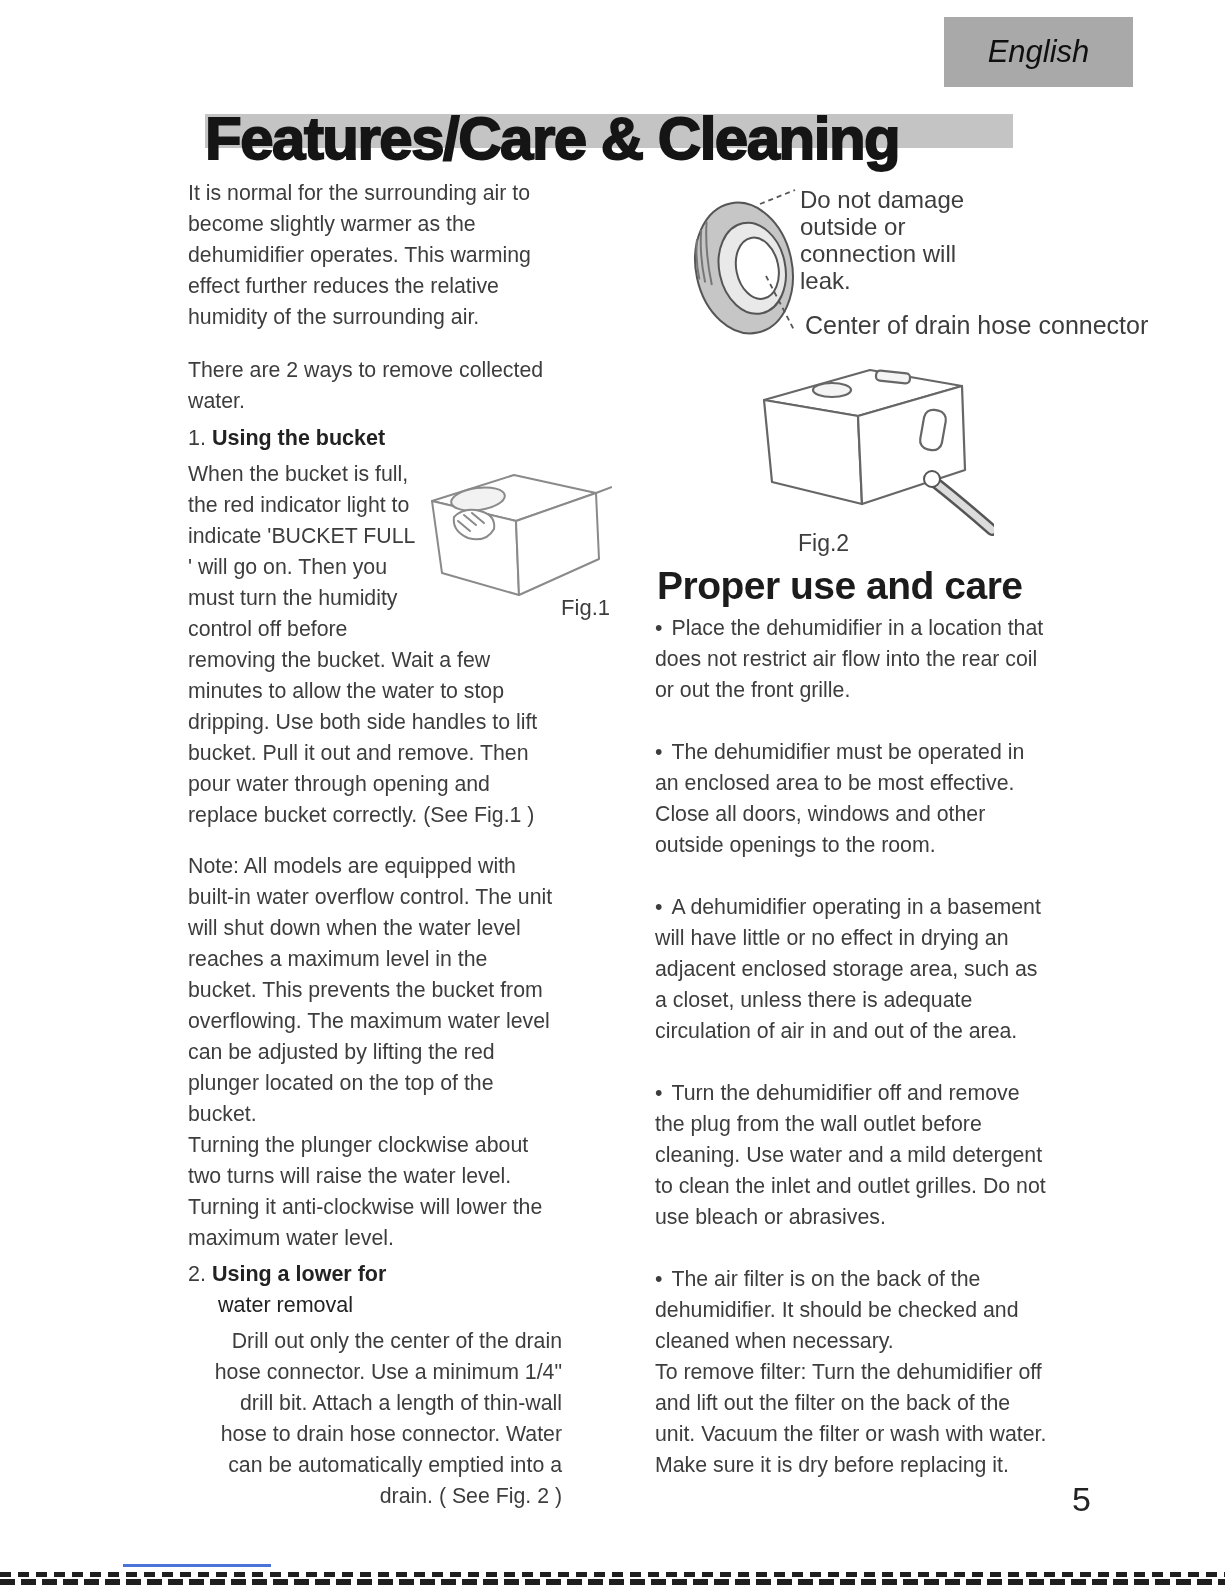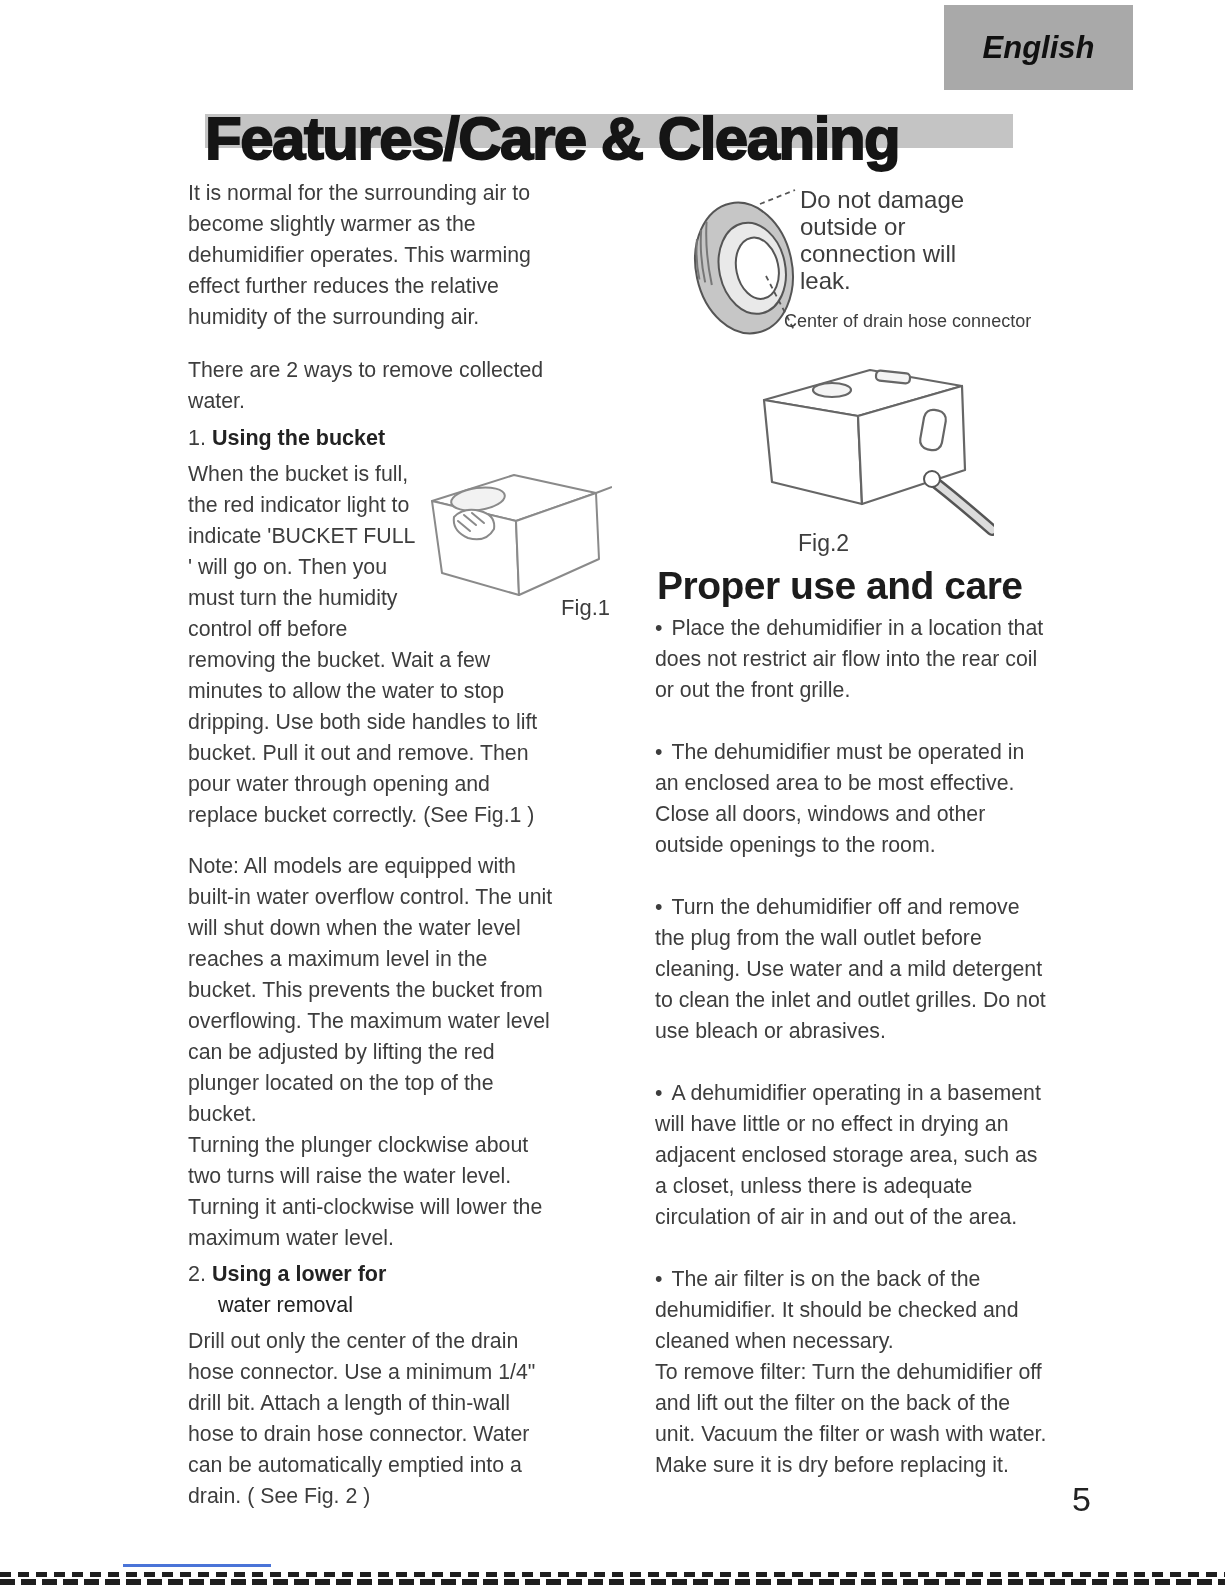--- a/index.html
+++ b/index.html
@@ -2,23 +2,23 @@
 <html><head>
 <meta charset="utf-8">
 <style>
   html,body{margin:0;padding:0;}
   body{
     width:1225px;height:1585px;position:relative;background:#ffffff;
     font-family:"Liberation Sans", sans-serif;color:#3d3d3d;overflow:hidden;
   }
   
   .english-badge{
-    position:absolute;left:944px;top:5px;width:189px;height:85px;
+    position:absolute;left:944px;top:17px;width:189px;height:70px;
     background:#a9a9a9;display:flex;align-items:center;justify-content:center;
-    font-size:31px;font-weight:bold;font-style:italic;color:#101010;
+    font-size:31px;font-weight:normal;font-style:italic;color:#101010;
   }
   
   .title-section{position:absolute;left:205px;top:110px;width:810px;height:64px;}
   .title-bar{position:absolute;left:0;top:4px;width:808px;height:34px;background:#c4c4c4;}
   .title-text{
     position:absolute;left:0;top:-6px;font-size:60px;font-weight:bold;
     letter-spacing:-1.5px;color:#151515;-webkit-text-stroke:1.8px #151515;
     white-space:nowrap;
   }
   
@@ -29,31 +29,31 @@
   .sec-heading{font-size:21.5px;line-height:31px;margin:0 0 5px 0;font-weight:normal;}
   .sec-heading .hnum{font-weight:normal;}
   .sec-heading .htxt{font-weight:bold;color:#222;}
   .sec2-line2{display:block;padding-left:30px;font-weight:normal;color:#222;}
   .sec1-body{margin:0 0 20px 0;}
   .fig1-float{float:right;width:142px;height:178px;position:relative;}
   .fig1-float svg{position:absolute;left:-4px;top:-6px;}
   .fig1-label{position:absolute;right:-48px;bottom:14px;font-size:22px;color:#3d3d3d;}
   .p-note{margin:0 0 0 0 !important;}
   .p-turning{margin:0 0 5px 0 !important;}
-  .sec2-body{margin:0;}
+  .sec2-body{margin:0;text-align:right;}
   
   .rightcol{position:absolute;left:655px;top:570px;width:396px;font-size:21.3px;line-height:31px;}
   .proper-heading{font-size:39px;font-weight:bold;color:#1c1c1c;margin:0 0 12px 2px;letter-spacing:-0.5px;}
   .bullet{margin:0 0 31px 0;}
   .bullet .marker{margin-right:9px;}
   .cont-block{display:block;}
   
   .grommet-wrap{position:absolute;left:682px;top:180px;}
   .note-damage{position:absolute;left:800px;top:186px;width:190px;font-size:24px;line-height:27px;color:#3d3d3d;}
-  .note-center{position:absolute;left:784px;top:311px;font-size:18px;white-space:nowrap;color:#3d3d3d;}
+  .note-center{position:absolute;left:805px;top:311px;font-size:25px;white-space:nowrap;color:#3d3d3d;}
   
   .fig2-wrap{position:absolute;left:736px;top:352px;}
   .fig2-label{position:absolute;left:798px;top:530px;font-size:23px;color:#3d3d3d;}
   
   .page-number{position:absolute;left:1072px;top:1480px;font-size:34px;color:#222;}
   
   .scan-strip1{position:absolute;left:0;top:1572px;width:1225px;height:5px;
     background:repeating-linear-gradient(90deg,#1f1f1f 0 11px,transparent 11px 18px);}
   .scan-strip2{position:absolute;left:0;top:1579px;width:1225px;height:6px;
     background:repeating-linear-gradient(90deg,#1f1f1f 0 15px,transparent 15px 21px);}
@@ -152,24 +152,24 @@
 <div class="rightcol">
   <h2 class="proper-heading">Proper use and care</h2>
 
   <p class="bullet">
     <span class="marker">•</span><span>Place the dehumidifier in a location that does not restrict air flow into the rear coil or out the front grille.</span>
   </p>
   <p class="bullet">
     <span class="marker">•</span><span>The dehumidifier must be operated in an enclosed area to be most effective. Close all doors, windows and other outside openings to the room.</span>
   </p>
   <p class="bullet">
-    <span class="marker">•</span><span>Turn the dehumidifier off and remove the plug from the wall outlet before cleaning. Use water and a mild detergent to clean the inlet and outlet grilles. Do not use bleach or abrasives.</span>
+    <span class="marker">•</span><span>A dehumidifier operating in a basement will have little or no effect in drying an adjacent enclosed storage area, such as a closet, unless there is adequate circulation of air in and out of the area.</span>
   </p>
   <p class="bullet">
-    <span class="marker">•</span><span>A dehumidifier operating in a basement will have little or no effect in drying an adjacent enclosed storage area, such as a closet, unless there is adequate circulation of air in and out of the area.</span>
+    <span class="marker">•</span><span>Turn the dehumidifier off and remove the plug from the wall outlet before cleaning. Use water and a mild detergent to clean the inlet and outlet grilles. Do not use bleach or abrasives.</span>
   </p>
   <p class="bullet">
     <span class="marker">•</span><span>The air filter is on the back of the dehumidifier. It should be checked and cleaned when necessary.</span>
     <span class="cont-block">To remove filter: Turn the dehumidifier off and lift out the filter on the back of the unit. Vacuum the filter or wash with water. Make sure it is dry before replacing it.</span>
   </p>
 </div>
 
 <div class="page-number">5</div>
 
 <div class="blue-mark"></div>

